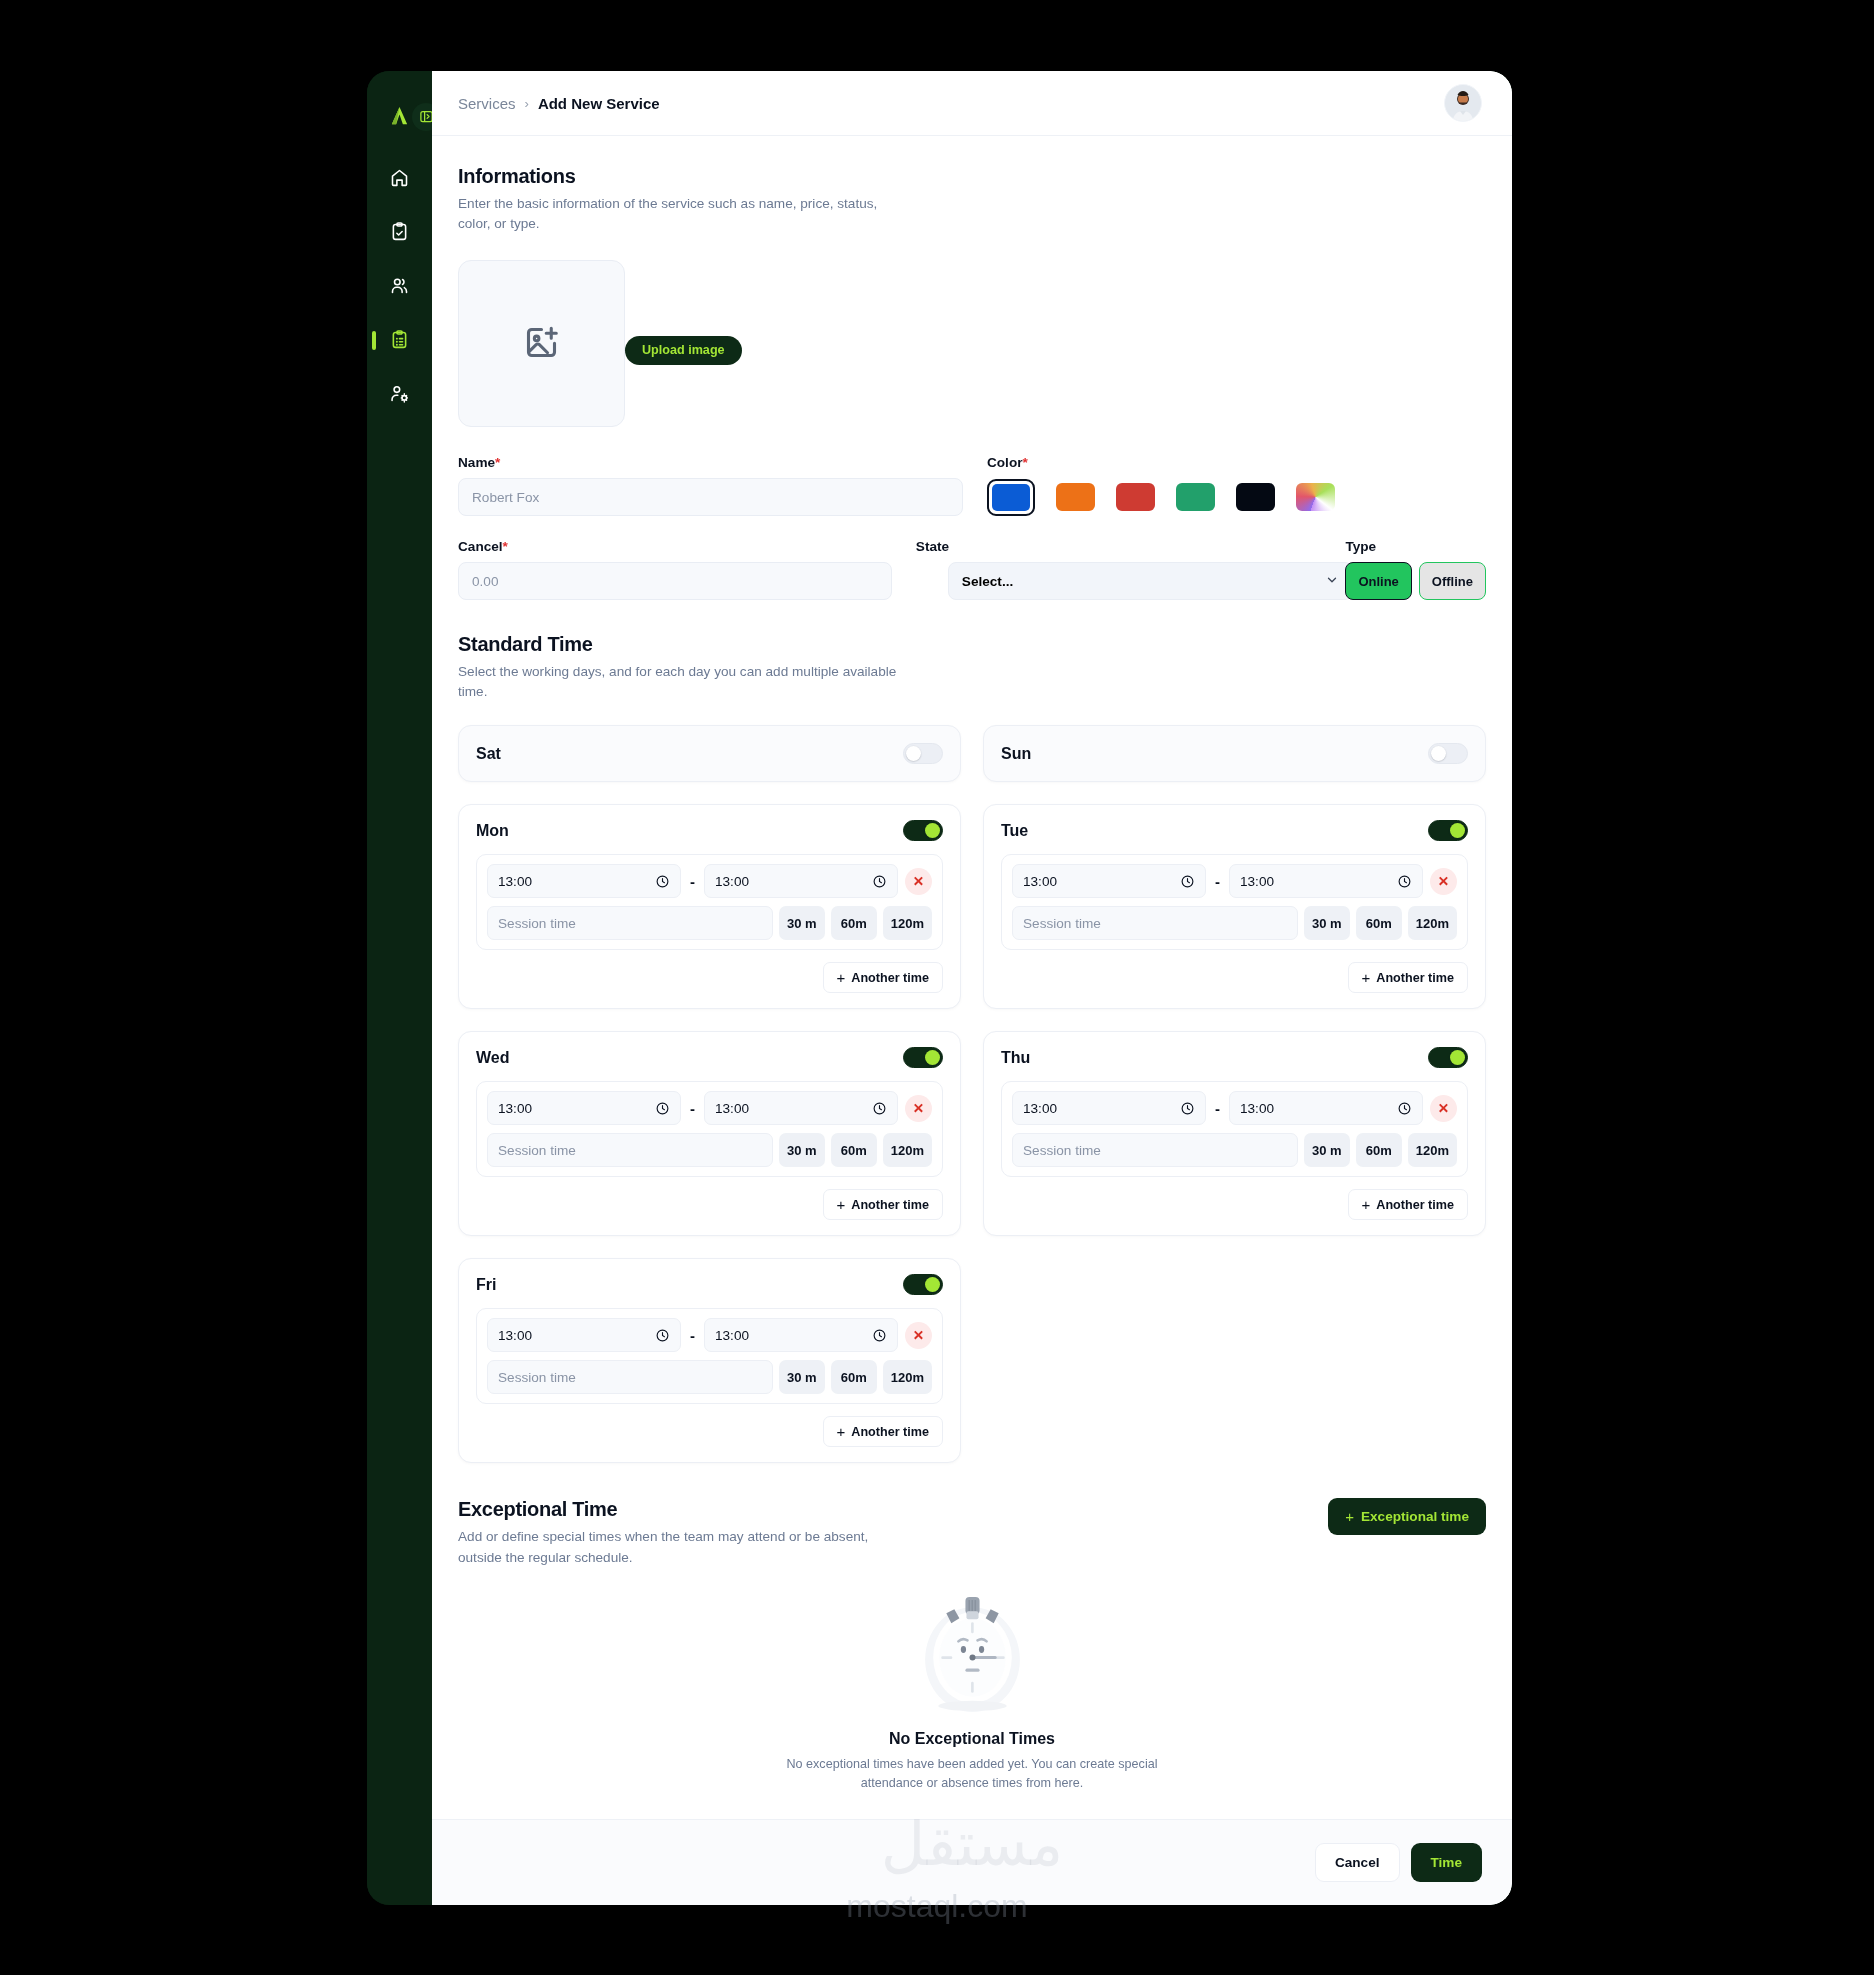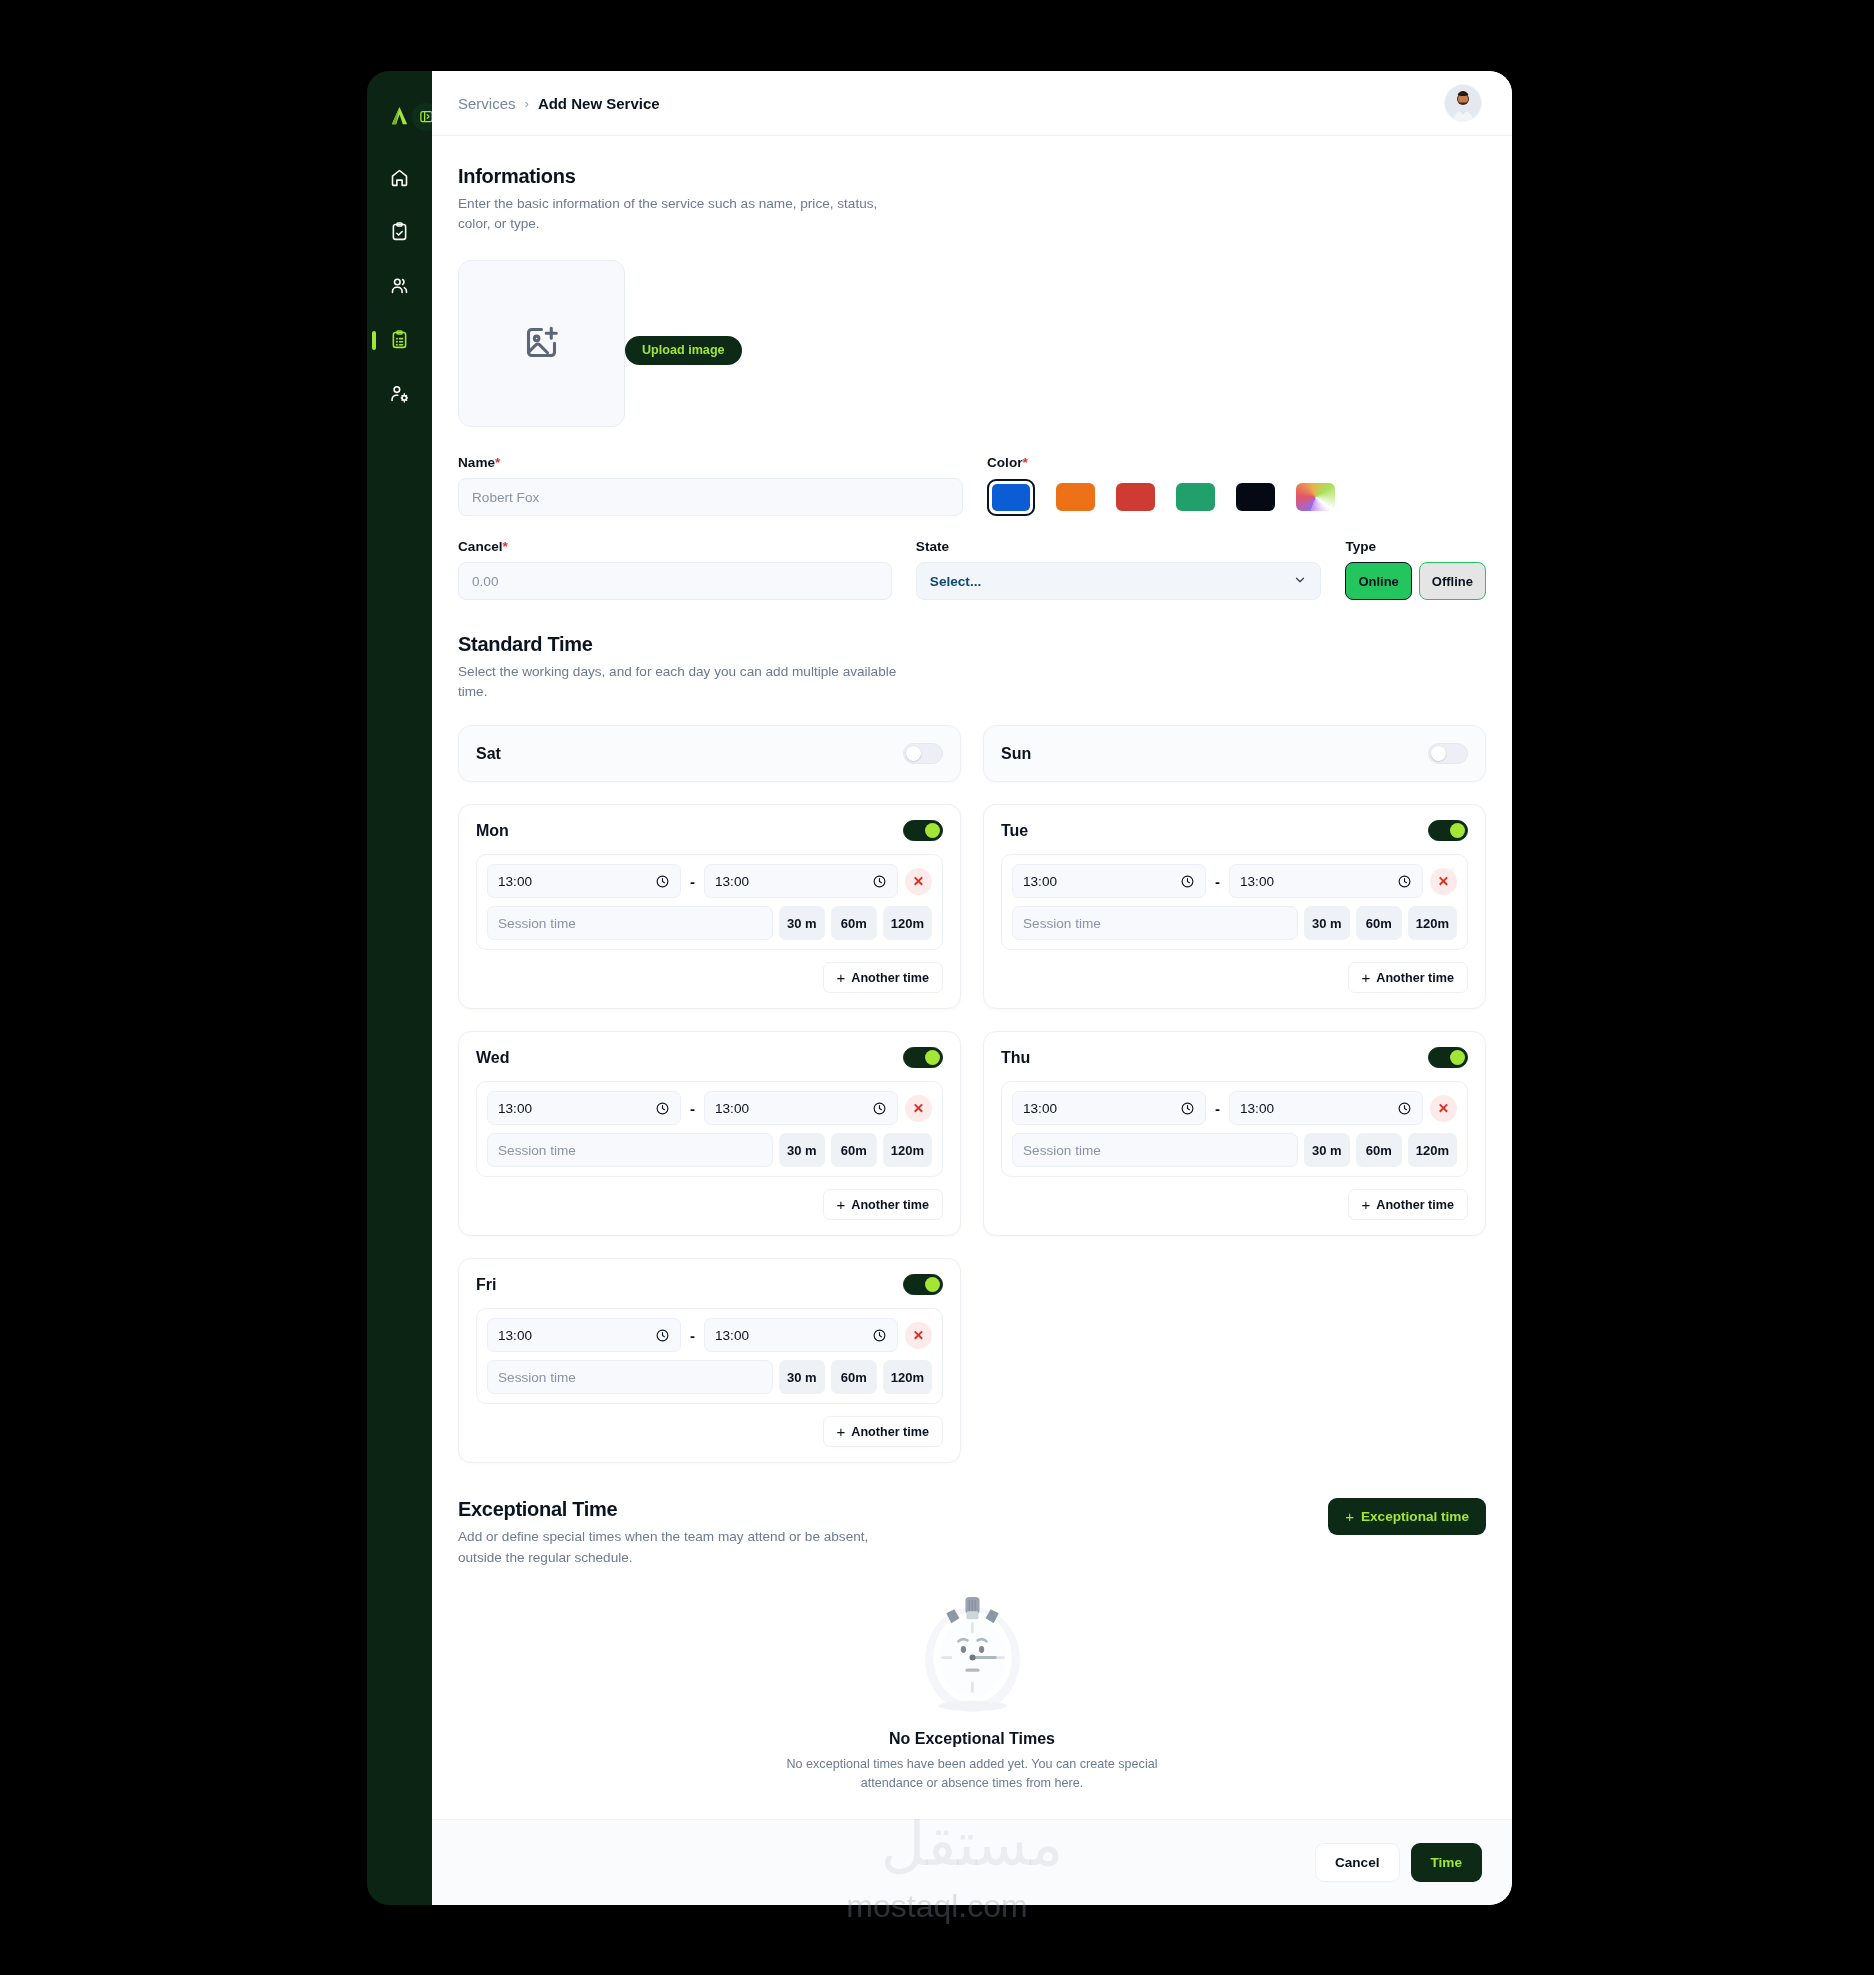--- a/index.html
+++ b/index.html
@@ -160,22 +160,23 @@
   .col-price { width: 475px; }
   .col-state { width: 444px; }
   .col-type { flex: 1; }
   .select-box {
     width: 100%; height: 38px;
     background: #f2f5fa;
     border: 1px solid #e9edf4;
     border-radius: 8px;
     padding: 8px 13px;
     display: flex; align-items: center;
-    font-size: 13.6px; font-weight: bold; color: #0c4a6e;
+    font-size: 13.6px; font-weight: bold; color: #000000;
     cursor: pointer;
+    margin-left: 32px;
   }
   .select-box .chev { margin-left: auto; color: #3a4456; font-size: 13px; }
   .type-group { display: flex; gap: 7px; }
   .type-btn {
     height: 38px; min-width: 63px;
     border-radius: 8px;
     font-size: 13px; font-weight: bold;
     font-family: "Liberation Sans", sans-serif;
     cursor: pointer;
     padding: 0 12px;

